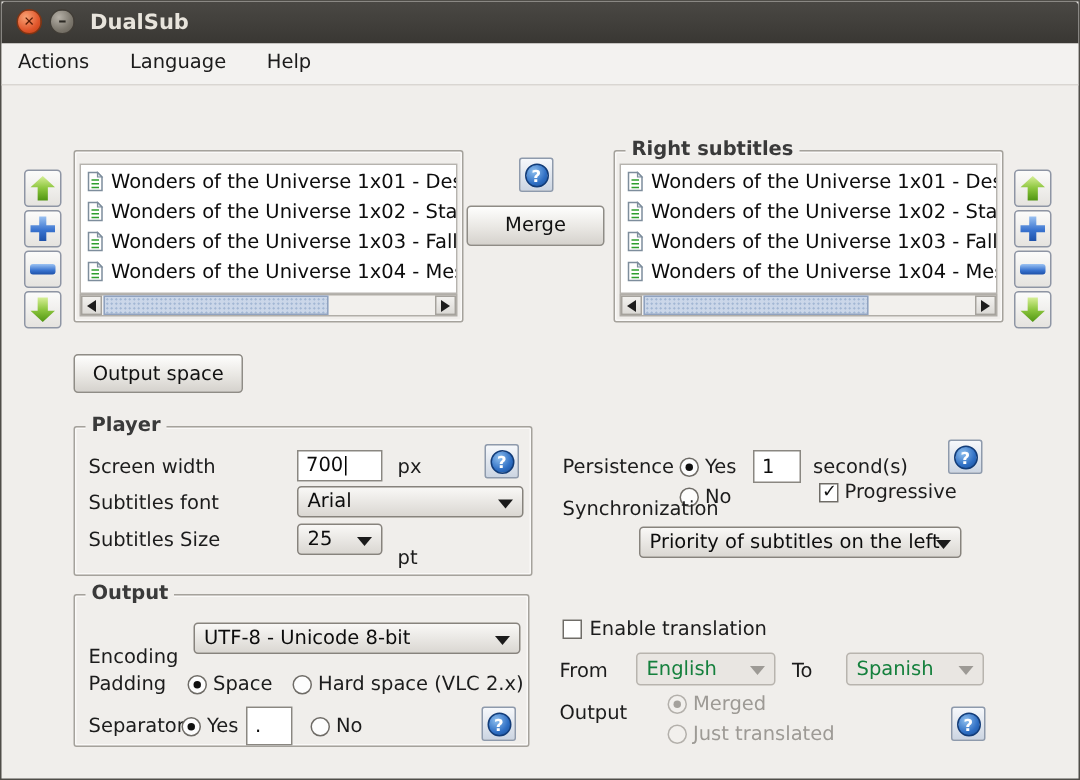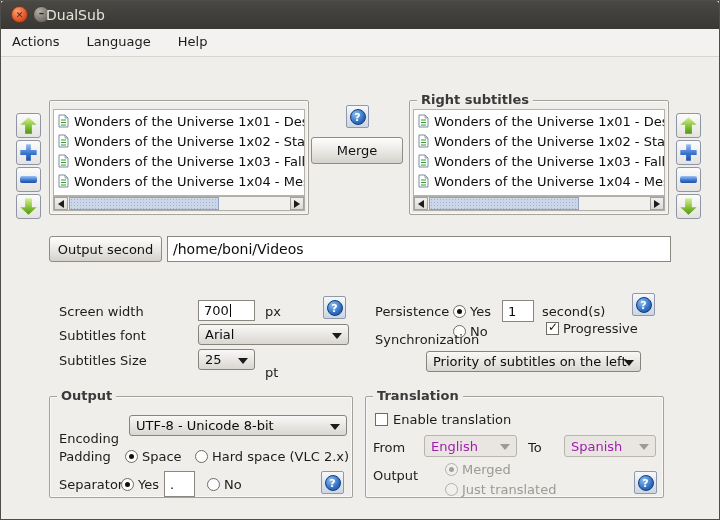--- a/index.html
+++ b/index.html
@@ -2,21 +2,21 @@
 <html><head>
 <meta charset="utf-8">
 <style>
   html,body { margin:0; padding:0; background:#d8d4cf; font-family:"DejaVu Sans", sans-serif; }
   #window { position:relative; width:720px; height:520px; background:#f0eeeb;
             border:1px solid #4f4d48; box-sizing:border-box; overflow:hidden; }
 
   
   .titlebar { position:absolute; top:0; left:0; right:0; height:28px;
               background:linear-gradient(#4a4844,#393733); border-radius:3px 3px 0 0; }
-  .wintitle { position:absolute; left:45px; top:6px; color:#e8e4dc; font-weight:normal; font-size:14px; }
+  .wintitle { position:absolute; left:59px; top:6px; color:#e8e4dc; font-weight:bold; font-size:14px; }
   .winbtn { position:absolute; top:5px; width:17px; height:17px; border-radius:50%;
             display:flex; align-items:center; justify-content:center; box-sizing:border-box; }
   .winbtn.close { left:10px; background:radial-gradient(circle at 35% 30%, #f8a274, #e0562c 60%, #bb3a0e);
                   border:1px solid #813413; }
   .winbtn.close::after { content:"✕"; font-size:9px; color:#591c06; font-weight:bold; }
   .winbtn.min { left:32px; background:radial-gradient(circle at 35% 30%, #b5b0a7, #7c776d 60%, #625d54);
                 border:1px solid #413d37; }
   .winbtn.min::after { content:"–"; font-size:11px; color:#2c2924; font-weight:bold; margin-top:-3px; }
 
   
@@ -98,21 +98,21 @@
   #seconds-field { left:501px; top:299px; width:32px; height:22px; }
   #separator-field { left:163px; top:470px; width:31px; height:26px; }
   .caret { width:1px; height:13px; background:#000; margin-left:1px; }
 
   
   .combo { position:absolute; background:linear-gradient(#f9f8f6,#dad7d2); border:1px solid #87837d;
            border-radius:3px; display:flex; align-items:center; padding:0 20px 0 6px; font-size:13px;
            color:#0c0c0c; box-sizing:border-box; white-space:nowrap; overflow:hidden; }
   .combo-arrow { position:absolute; right:6px; top:50%; margin-top:-2px; width:0; height:0;
                  border-left:5px solid transparent; border-right:5px solid transparent; border-top:6px solid #1a1a1a; }
-  .combo.disabled { background:#e9e6e2; border-color:#b8b4ae; color:#a21caf; }
+  .combo.disabled { background:#e9e6e2; border-color:#b8b4ae; color:#15803d; }
   .combo.disabled .combo-arrow { border-top-color:#9d9a95; }
   #font-combo { left:197px; top:323px; width:151px; height:21px; }
   #size-combo { left:197px; top:348px; width:57px; height:21px; }
   #sync-combo { left:425px; top:350px; width:215px; height:21px; }
   #encoding-combo { left:128px; top:414px; width:218px; height:21px; }
   #from-combo { left:423px; top:434px; width:93px; height:22px; }
   #to-combo { left:563px; top:434px; width:92px; height:22px; }
 
   
   .lbl { position:absolute; font-size:13px; color:#1c1c1c; white-space:nowrap; }
@@ -303,25 +303,25 @@
   <div class="tool-btn col-r r2">
       <span class="icon-plus"></span>
     </div>
   <div class="tool-btn col-r r3">
       <span class="icon-minus"></span>
     </div>
   <div class="tool-btn col-r r4">
       <span class="icon-down"></span>
     </div>
 
-  <div class="btn" id="output-folder-btn">Output second</div>
-  <div class="textfield" id="output-path-field">
-      <span>/home/boni/Videos</span>
-    </div>
-
+  <div class="btn" id="output-folder-btn">Output space</div>
+
+  <div class="groupbox" id="player-box">
+    <span class="gb-title">Player</span>
+  </div>
   <span class="lbl" id="lbl-screen-width">Screen width</span>
   <div class="textfield" id="screen-width-field">
       <span>700</span>
       <span class="caret"></span>
     </div>
   <span class="lbl" id="lbl-px">px</span>
   <div class="help-btn" id="help-player">
       <span class="help-glyph">?</span>
     </div>
   <span class="lbl" id="lbl-sub-font">Subtitles font</span>
@@ -374,23 +374,20 @@
   <span class="lbl" id="lbl-sep-yes">Yes</span>
   <div class="textfield" id="separator-field">
       <span>.</span>
     </div>
   <span class="radio" id="radio-sep-no"></span>
   <span class="lbl" id="lbl-sep-no">No</span>
   <div class="help-btn" id="help-output">
       <span class="help-glyph">?</span>
     </div>
 
-  <div class="groupbox" id="translation-box">
-    <span class="gb-title">Translation</span>
-  </div>
   <span class="checkbox" id="check-enable"></span>
   <span class="lbl" id="lbl-enable">Enable translation</span>
   <span class="lbl" id="lbl-from">From</span>
   <div class="combo disabled" id="from-combo">
       <span>English</span>
       <span class="combo-arrow"></span>
     </div>
   <span class="lbl" id="lbl-to">To</span>
   <div class="combo disabled" id="to-combo">
       <span>Spanish</span>

